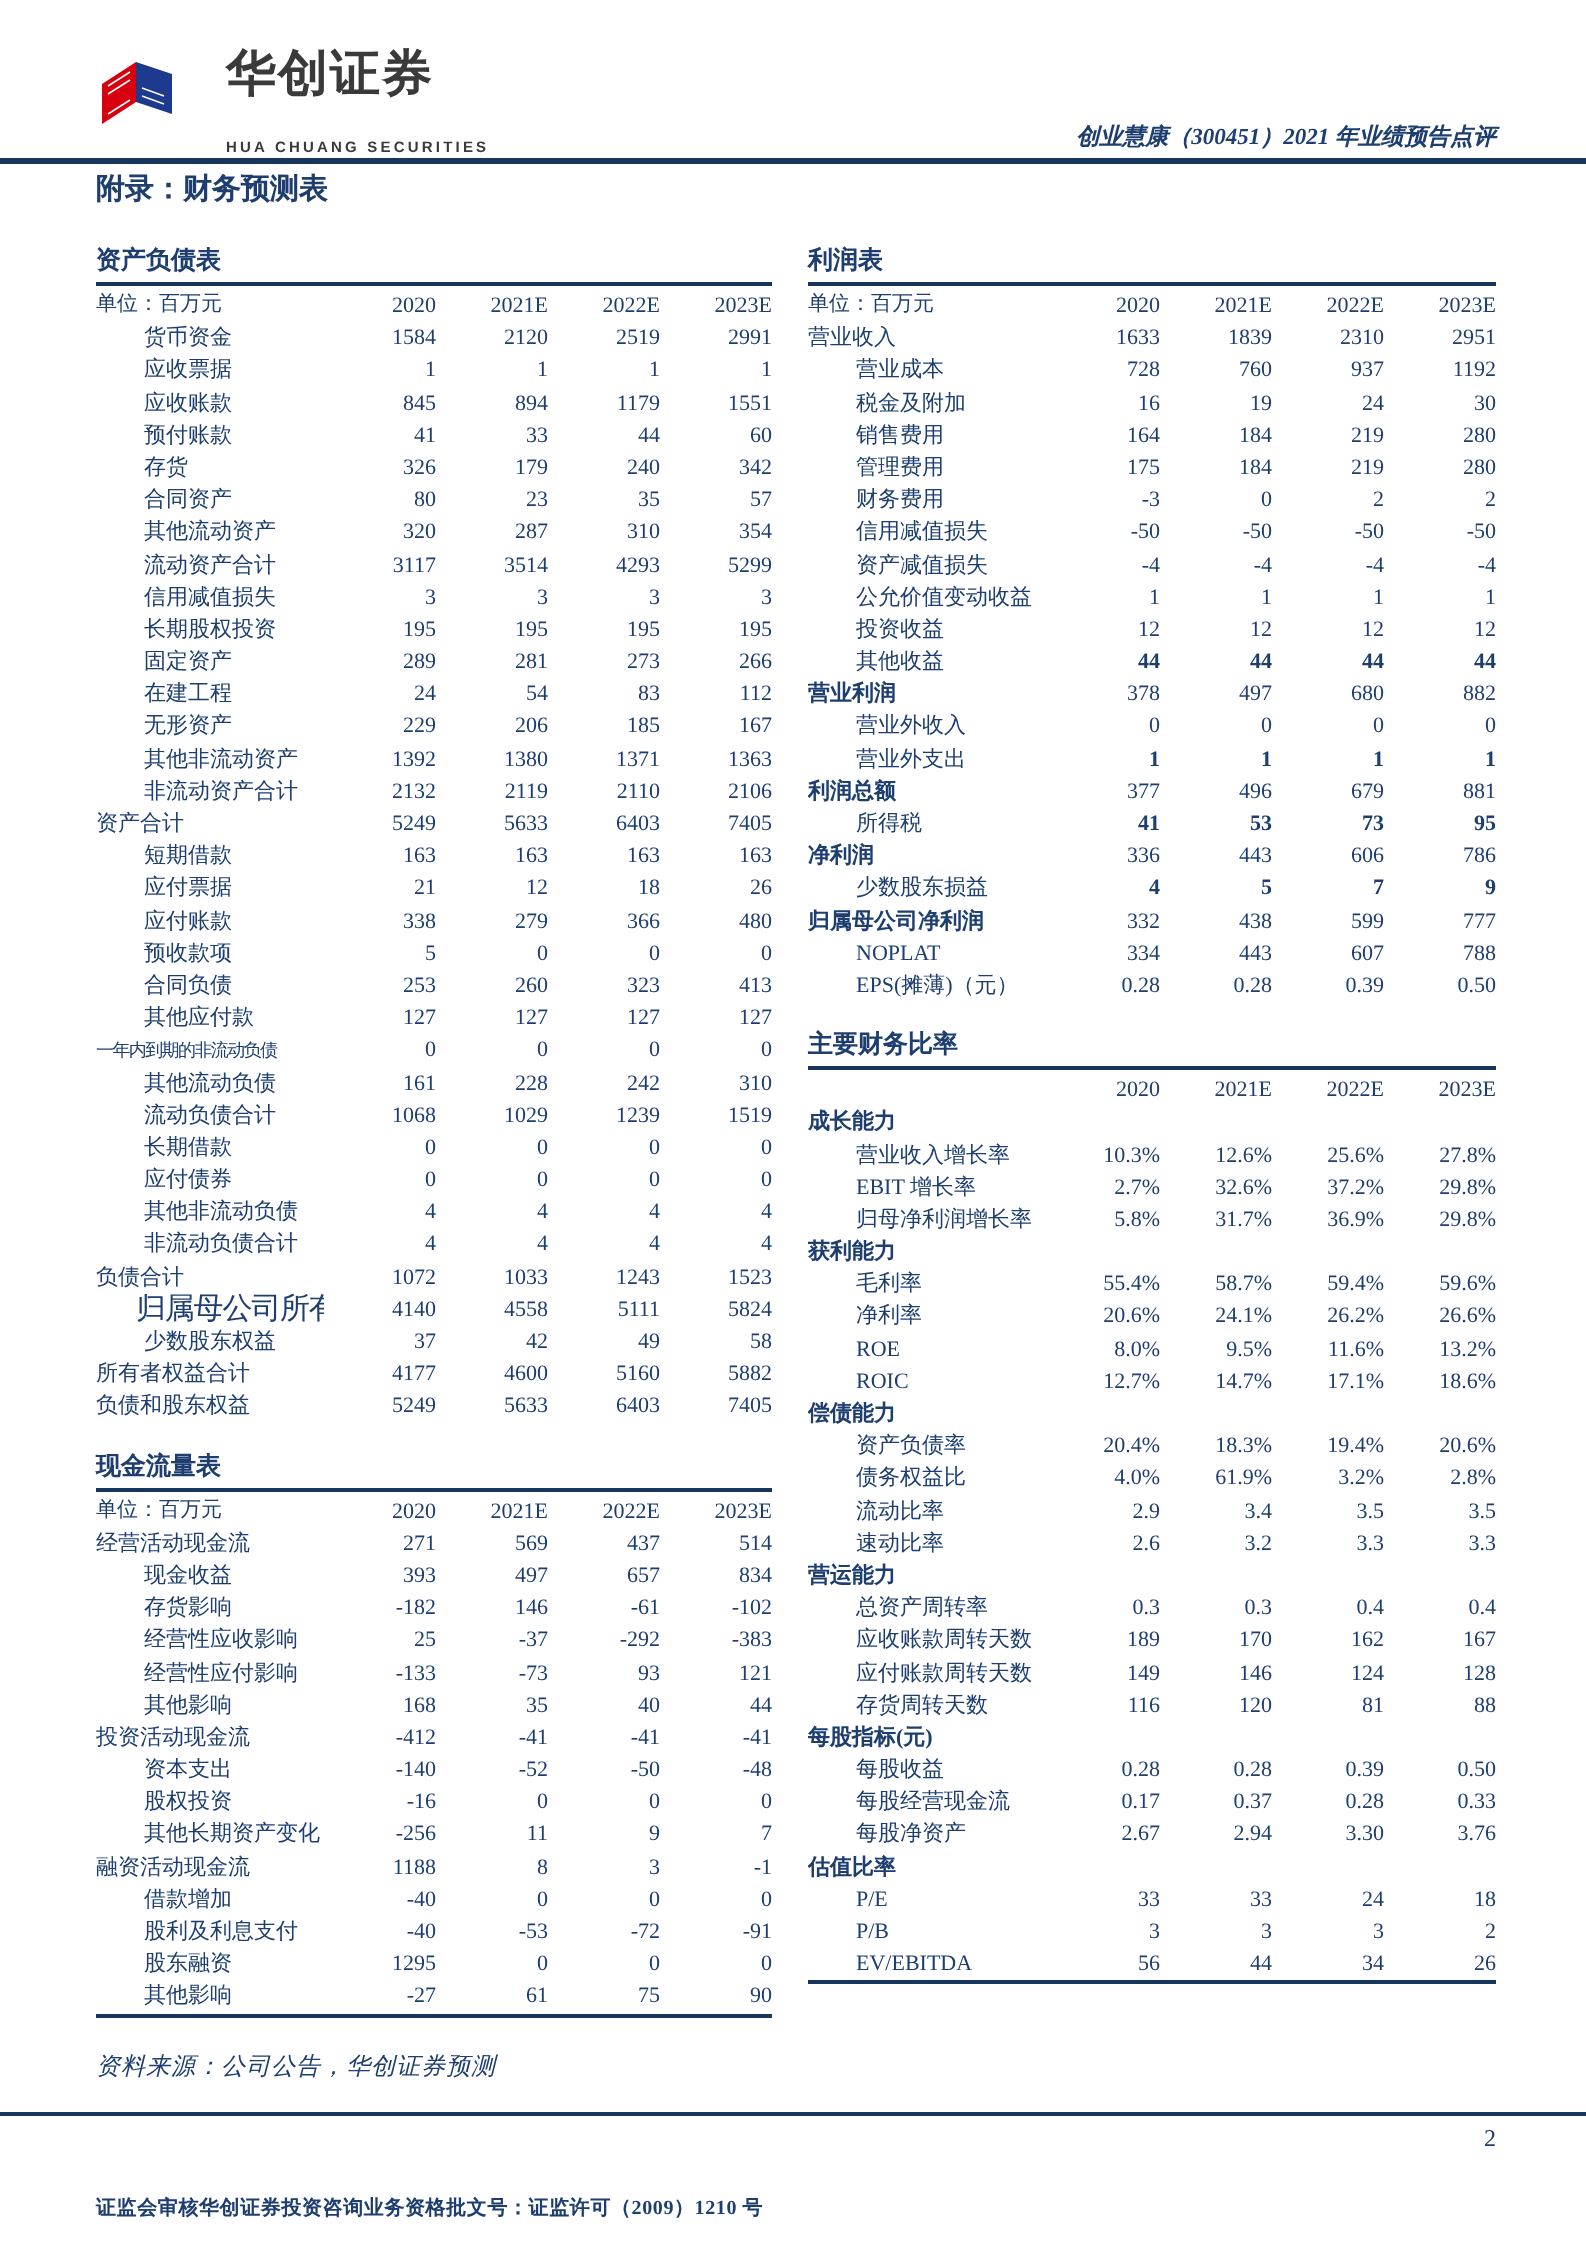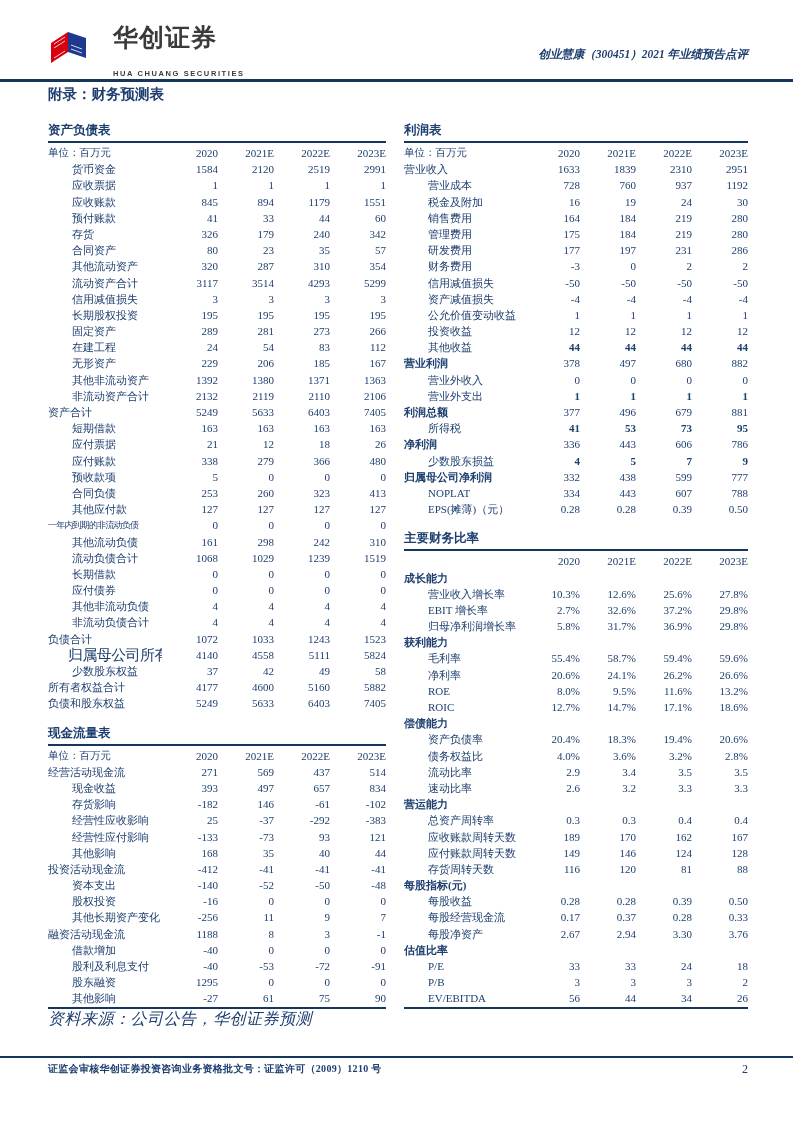--- a/index.html
+++ b/index.html
@@ -6,21 +6,21 @@
   .page{position:relative;width:793px;height:1122px;margin:0 auto;background:#ffffff;
         font-family:"Liberation Serif","DejaVu Serif",serif;color:#1d3e6f;overflow:hidden;}
   
   .hdr{position:absolute;top:16px;left:48px;right:45px;height:62px;display:flex;
        justify-content:space-between;align-items:flex-end;}
   .logo{display:flex;align-items:center;gap:23px;}
   .logo-text .cn{font-family:"Liberation Sans","DejaVu Sans",sans-serif;font-size:25px;
        font-weight:bold;color:#3a3a3a;line-height:1;letter-spacing:1px;}
   .logo-text .en{font-family:"Liberation Sans","DejaVu Sans",sans-serif;font-size:7.5px;
        font-weight:bold;color:#3a3a3a;letter-spacing:1.6px;margin-top:19px;}
-  .report-title{font-size:11.5px;font-weight:bold;font-style:italic;color:#1d3e6f;padding-bottom:16px;}
+  .report-title{font-size:11.5px;font-weight:bold;font-style:italic;color:#1d3e6f;padding-bottom:2px;}
   .top-rule{position:absolute;top:79px;left:0;width:793px;height:3px;background:#17365d;}
   
   .appendix{position:absolute;top:85px;left:48px;font-size:14.5px;font-weight:bold;}
   
   .cols{position:absolute;top:122px;left:48px;right:45px;display:flex;justify-content:space-between;}
   .col-l{width:338px;}
   .col-r{width:344px;}
   
   .fin-table{width:100%;}
   .t-title{font-size:12.5px;font-weight:bold;border-bottom:2.5px solid #17365d;
@@ -32,26 +32,26 @@
   .s-i .lbl{padding-left:24px;}
   .s-b{font-weight:normal;}
   .s-bl .lbl{font-weight:bold;}
   .s-vb .lbl{padding-left:24px;}
   .s-vb .val{font-weight:bold;}
   .s-fs .lbl{font-size:9px;letter-spacing:-0.8px;}
   .s-is .lbl{padding-left:20px;font-size:15px;letter-spacing:-0.6px;}
   .s-h{font-weight:bold;}
   .t-bottom{border-bottom:2.5px solid #17365d;}
   .gap14{height:13px;}
-  .source{margin-top:0;font-size:16px;font-style:italic;letter-spacing:0.5px;}
+  .source{margin-top:16px;font-size:12px;font-style:italic;letter-spacing:0.5px;}
   
   .ftr-rule{position:absolute;top:1056px;left:0;width:793px;height:2px;background:#17365d;}
   .ftr{position:absolute;top:1062px;left:48px;right:45px;display:flex;
        justify-content:space-between;font-size:10.5px;}
-  .ftr .license{font-weight:bold;font-size:10px;letter-spacing:0.3px;}
+  .ftr .license{font-weight:bold;font-size:10px;letter-spacing:0.3px;margin-top:35px;}
   .ftr .pageno{font-size:12px;}
 </style>
 </head>
 <body>
 
 <div class="page">
 
   <div class="hdr">
     <div class="logo">
       <span>
@@ -246,21 +246,21 @@
             <div class="row s-fs">
               <div class="lbl">一年内到期的非流动负债</div>
               <div class="val">0</div>
               <div class="val">0</div>
               <div class="val">0</div>
               <div class="val">0</div>
             </div>
             <div class="row s-i">
               <div class="lbl">其他流动负债</div>
               <div class="val">161</div>
-              <div class="val">298</div>
+              <div class="val">228</div>
               <div class="val">242</div>
               <div class="val">310</div>
             </div>
             <div class="row s-i">
               <div class="lbl">流动负债合计</div>
               <div class="val">1068</div>
               <div class="val">1029</div>
               <div class="val">1239</div>
               <div class="val">1519</div>
             </div>
@@ -494,27 +494,20 @@
               <div class="val">280</div>
             </div>
             <div class="row s-i">
               <div class="lbl">管理费用</div>
               <div class="val">175</div>
               <div class="val">184</div>
               <div class="val">219</div>
               <div class="val">280</div>
             </div>
             <div class="row s-i">
-              <div class="lbl">研发费用</div>
-              <div class="val">177</div>
-              <div class="val">197</div>
-              <div class="val">231</div>
-              <div class="val">286</div>
-            </div>
-            <div class="row s-i">
               <div class="lbl">财务费用</div>
               <div class="val">-3</div>
               <div class="val">0</div>
               <div class="val">2</div>
               <div class="val">2</div>
             </div>
             <div class="row s-i">
               <div class="lbl">信用减值损失</div>
               <div class="val">-50</div>
               <div class="val">-50</div>
@@ -707,21 +700,21 @@
             <div class="row s-i">
               <div class="lbl">资产负债率</div>
               <div class="val">20.4%</div>
               <div class="val">18.3%</div>
               <div class="val">19.4%</div>
               <div class="val">20.6%</div>
             </div>
             <div class="row s-i">
               <div class="lbl">债务权益比</div>
               <div class="val">4.0%</div>
-              <div class="val">3.6%</div>
+              <div class="val">61.9%</div>
               <div class="val">3.2%</div>
               <div class="val">2.8%</div>
             </div>
             <div class="row s-i">
               <div class="lbl">流动比率</div>
               <div class="val">2.9</div>
               <div class="val">3.4</div>
               <div class="val">3.5</div>
               <div class="val">3.5</div>
             </div>

